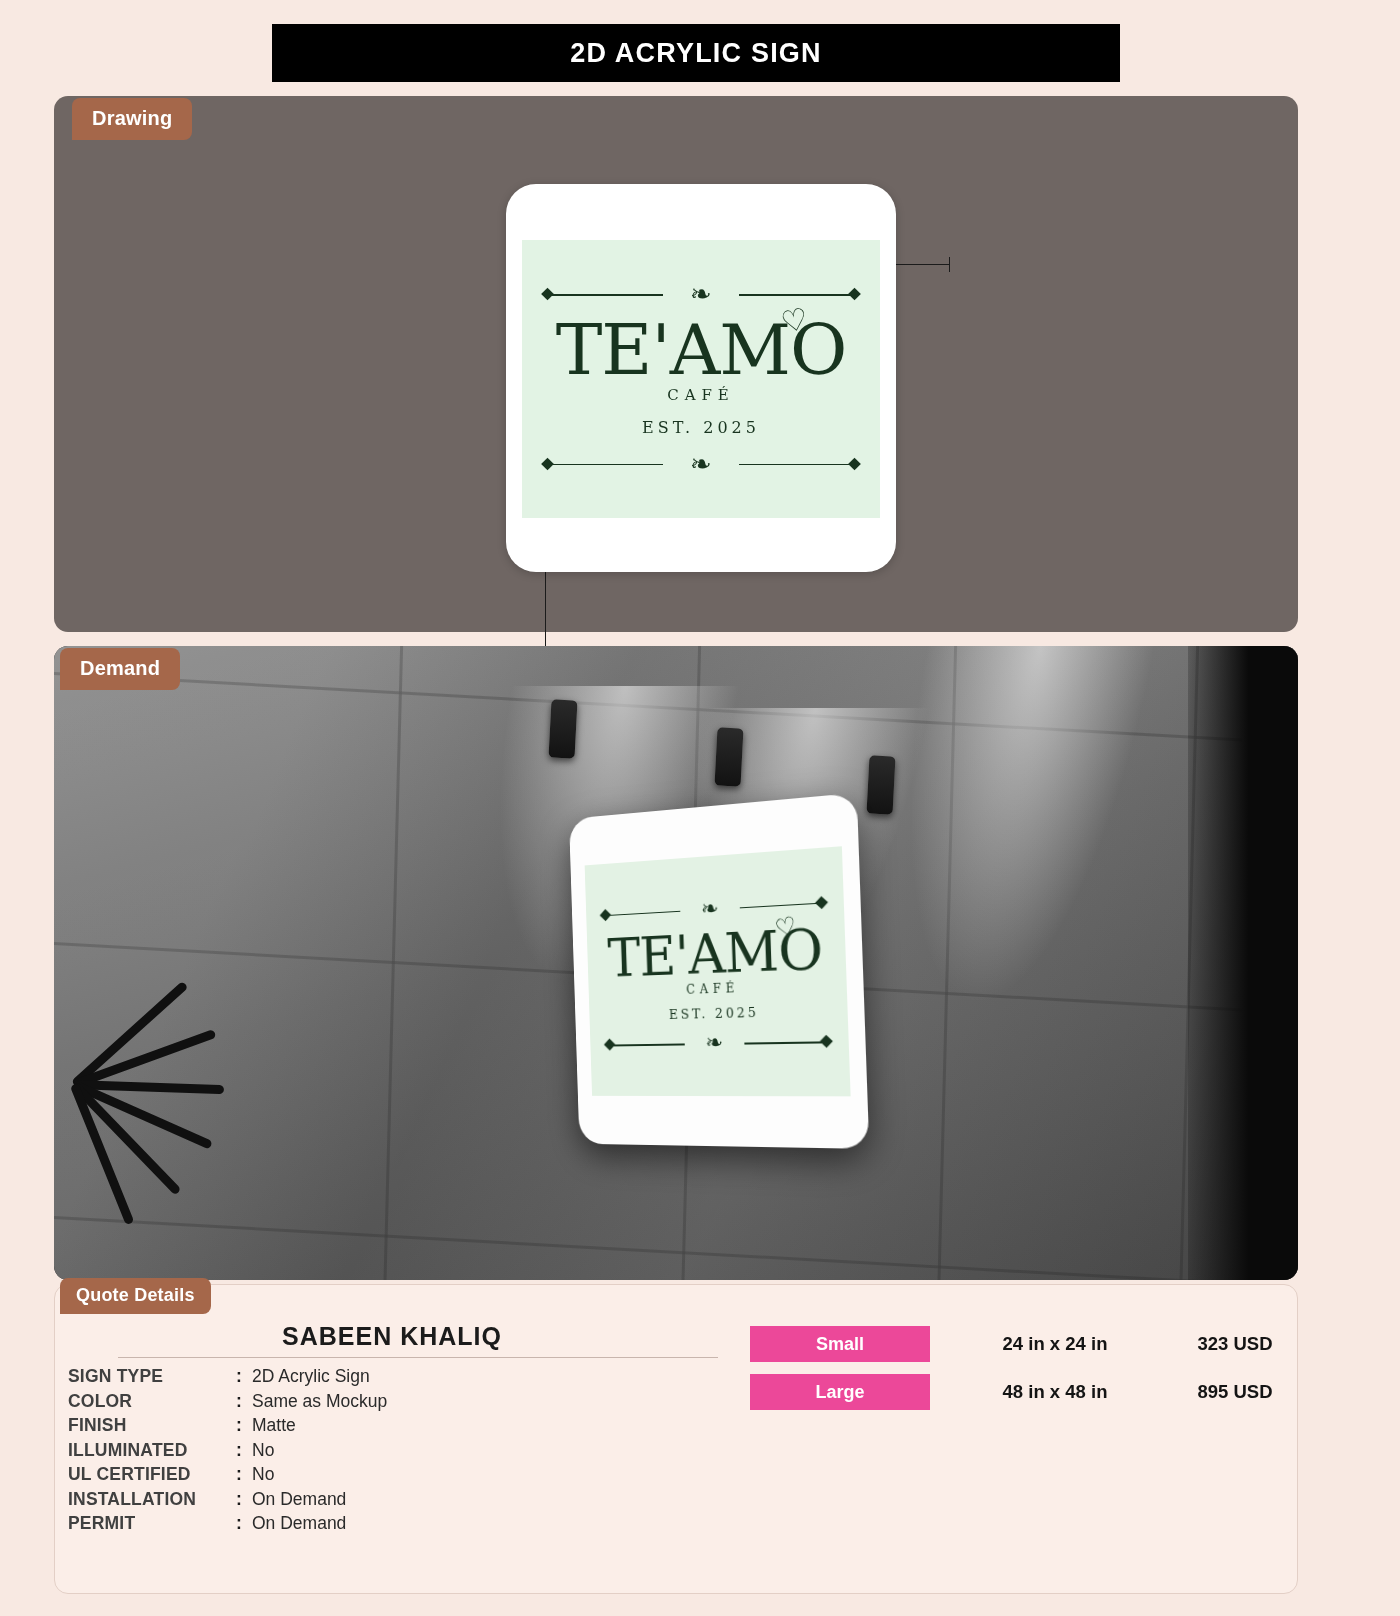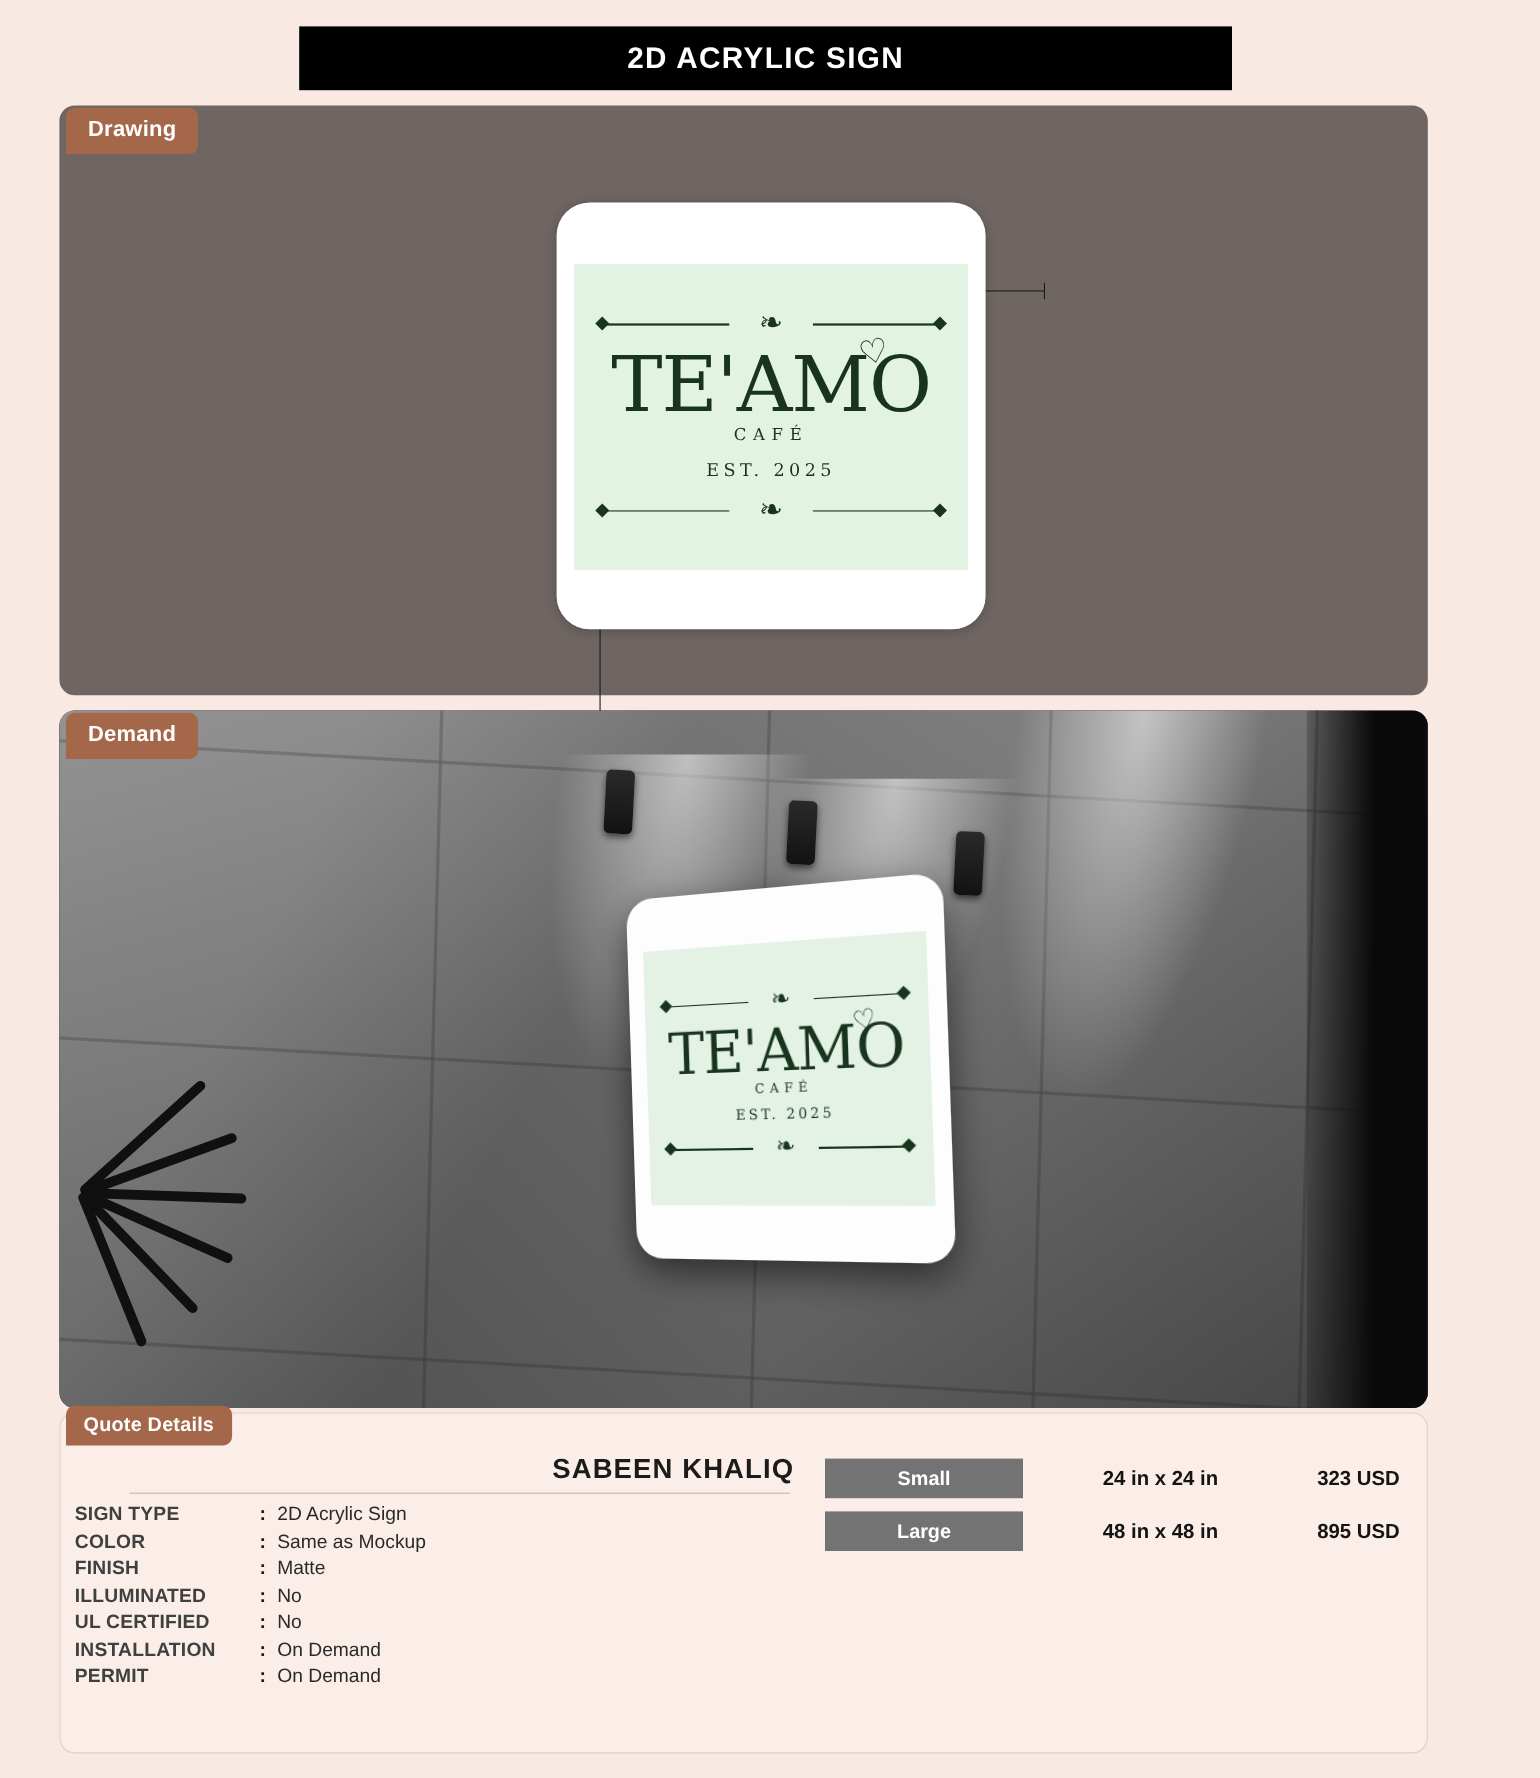--- a/index.html
+++ b/index.html
@@ -45,21 +45,21 @@
   }
 
   
   .drawing-panel {
     position: absolute;
     left: 54px; top: 96px;
     width: 1244px; height: 536px;
     background: #6f6663;
     border-radius: 14px;
   }
-  .drawing-label { left: 60px; top: 98px; }
+  .drawing-label { left: 72px; top: 98px; }
 
   .sign-card {
     position: absolute;
     left: 452px; top: 88px;
     width: 390px; height: 388px;
     background: #ffffff;
     border-radius: 30px;
     box-shadow: 0 2px 10px rgba(0,0,0,.2);
   }
   .sign-inner {
@@ -227,21 +227,21 @@
     width: 1244px; height: 310px;
     background: #fbeee8;
     border: 1px solid #e3cfc6;
     border-radius: 14px;
   }
   .quote-label { left: 60px; top: 1278px; padding: 7px 16px 8px 16px; font-size: 18px; }
 
   .client-name {
     position: absolute; left: 62px; top: 1322px;
     width: 660px;
-    text-align: right;
+    text-align: center;
     font-size: 25px; font-weight: bold; letter-spacing: 1px; color: #1b1b1b;
   }
   .client-rule {
     position: absolute; left: 118px; top: 1357px; width: 600px; height: 1px; background: #c8b5ad;
   }
 
   .spec-list {
     position: absolute; left: 68px; top: 1366px; width: 660px;
   }
   .spec-row { display: flex; align-items: baseline; height: 24.5px; }
@@ -258,21 +258,21 @@
   .pt-head {
     display: flex; background: #000000; color: #ffffff;
     height: 42px; align-items: center;
   }
   .pt-head div { font-size: 19px; font-weight: bold; text-align: center; }
   .pt-row { display: flex; align-items: center; height: 48px; }
   .c1 { width: 180px; }
   .c2 { width: 250px; }
   .c3 { width: 110px; }
   .pt-row .c1 {
-    background: #737373; color: #fff; font-size: 18px; font-weight: bold;
+    background: #ec4899; color: #fff; font-size: 18px; font-weight: bold;
     height: 36px; display: flex; align-items: center; justify-content: center;
   }
   .pt-row .c2, .pt-row .c3 {
     font-size: 18.5px; font-weight: bold; color: #141414; text-align: center;
   }
 </style>
 </head>
 <body>
 
 <div class="page">

